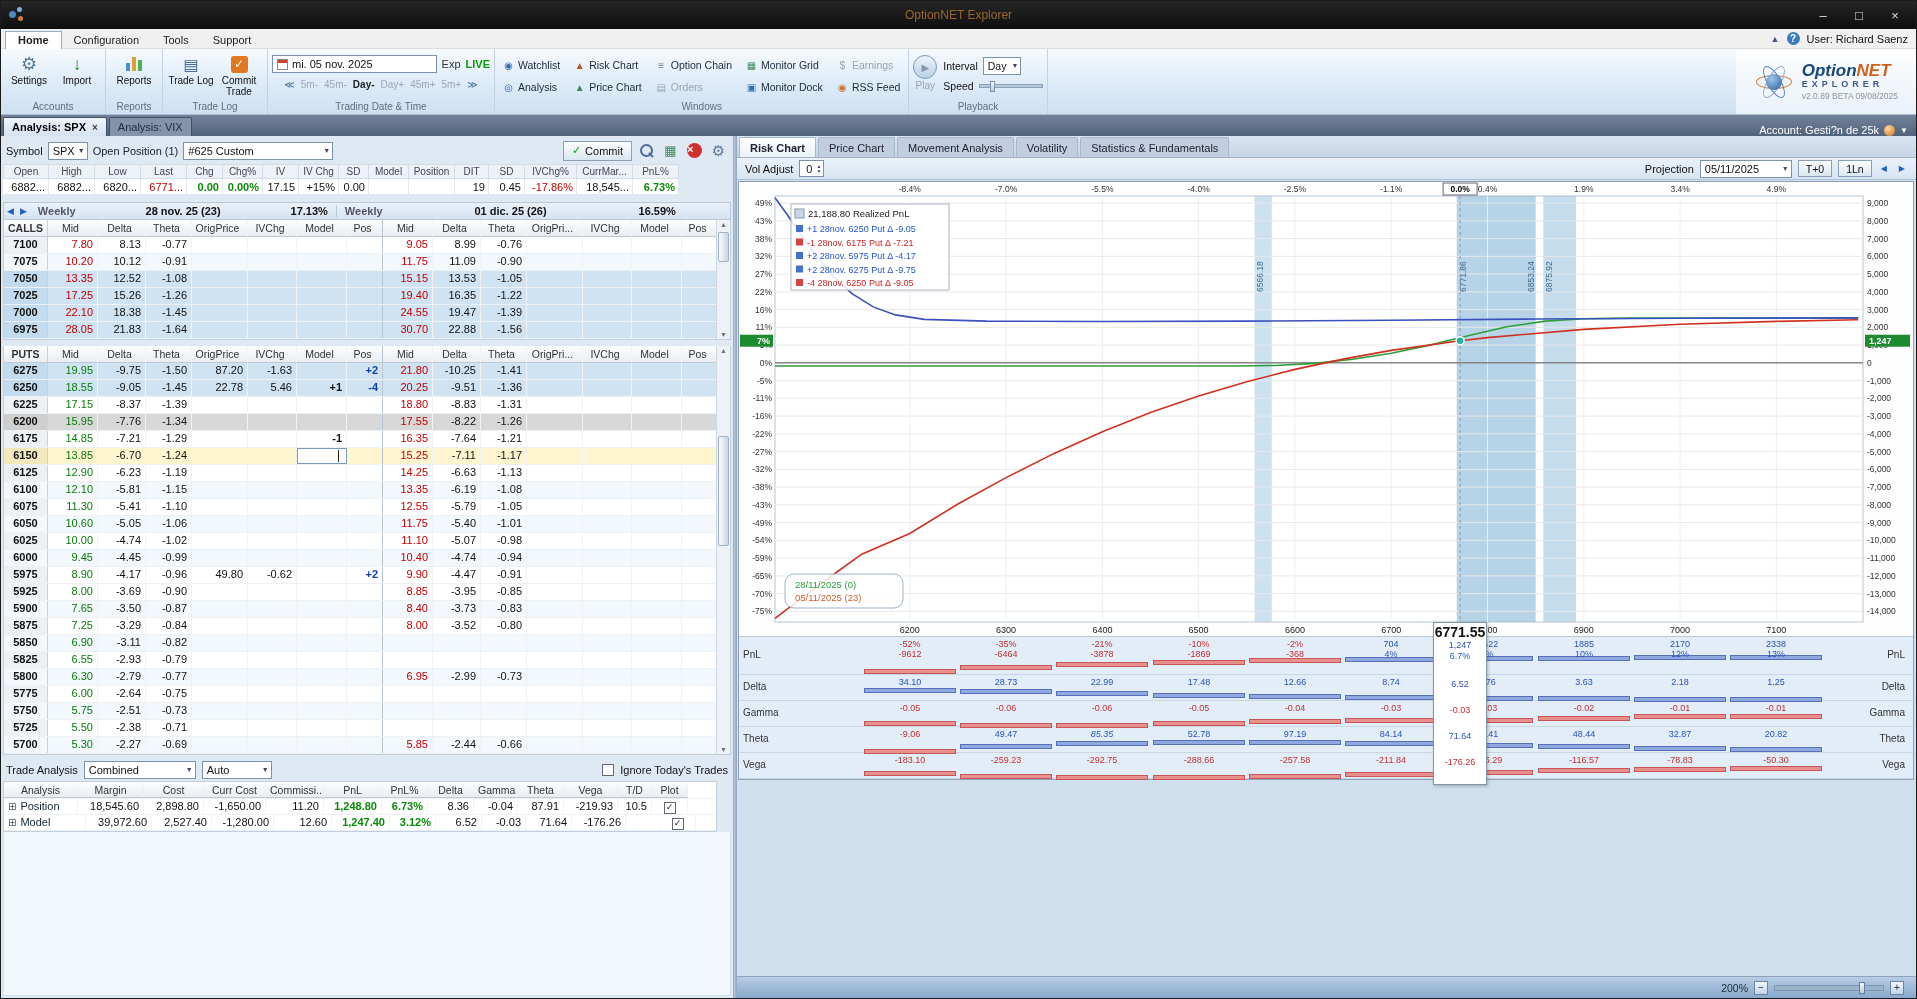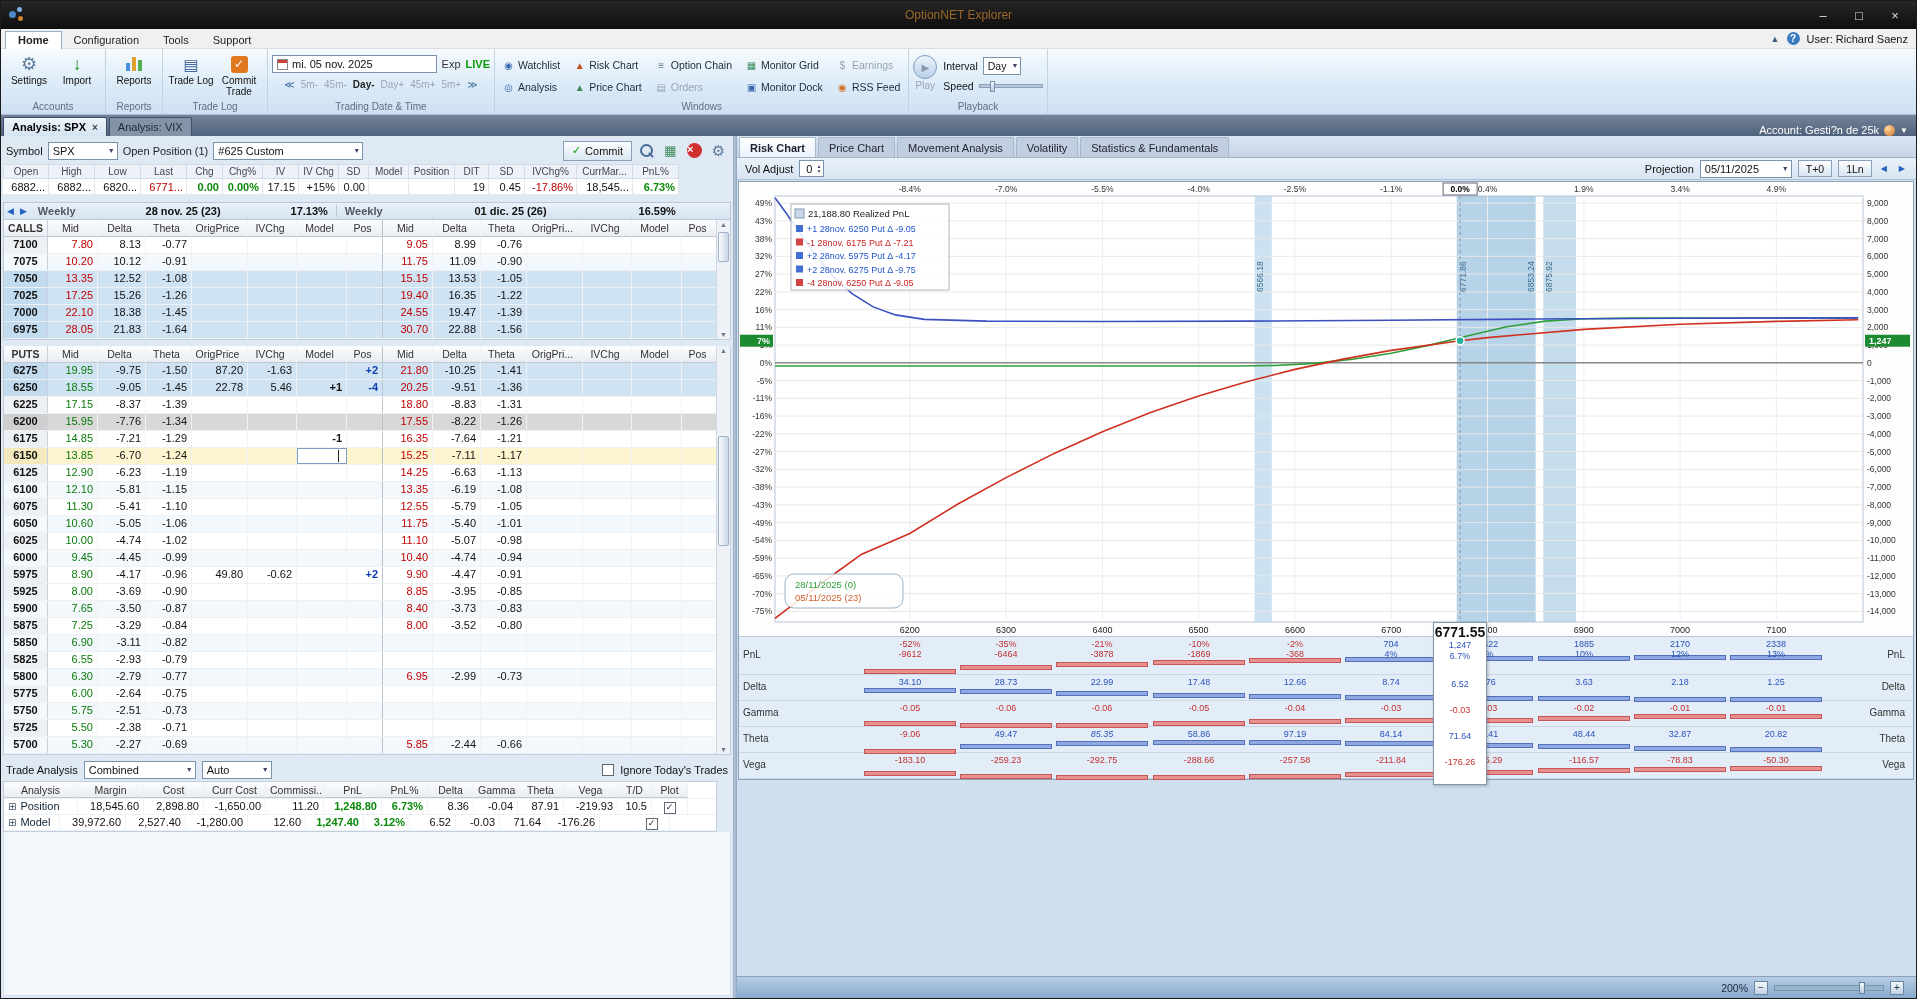--- a/index.html
+++ b/index.html
@@ -83,21 +83,21 @@
   .acct-caret{font-size:8px}
   
   .main{flex:1;display:flex;min-height:0}
   .lpanel{width:733px;flex:none;background:#dfe9f3;border-right:1px solid #9fb0c4;display:flex;flex-direction:column;padding:2px}
   .splitter{width:3px;flex:none;background:linear-gradient(90deg,#b9c9dc,#8fa3bd)}
   .rpanel{flex:1;background:#cfdfee;display:flex;flex-direction:column;min-width:0}
   
   .ltoolbar{height:25px;display:flex;align-items:center;gap:5px;padding:0 3px;flex:none}
   .selbox{position:relative;background:#fff;border:1px solid #7a92ac;height:18px;display:inline-flex;align-items:center;padding:0 14px 0 4px;white-space:nowrap}
   .selbox .caret{position:absolute;right:2px;top:4px;font-size:7px;color:#446}
-  .w54{width:70px}.w150{width:150px}.w88{width:92px}
+  .w54{width:40px}.w150{width:150px}.w88{width:92px}
   .flex1{flex:1}
   .commit-btn{display:inline-flex;align-items:center;gap:4px;border:1px solid #8aa0b8;background:linear-gradient(#fdfefe,#d9e6f2);height:20px;padding:0 8px;font-size:11px}
   .cm-check{color:#0a9a0a;font-weight:bold}
   .tool-ic{width:19px;height:19px;border:1px solid transparent;display:inline-flex;align-items:center;justify-content:center;font-size:13px}
   .mag{position:relative}
   .mag::before{content:"";width:9px;height:9px;border:2px solid #4a6a9a;border-radius:50%;position:absolute;left:2px;top:2px}
   .mag::after{content:"";width:6px;height:2px;background:#4a6a9a;position:absolute;left:10px;top:12px;transform:rotate(45deg)}
   .grid-ic{color:#3a8a5a}
   .x-ic{background:#d03030;color:#fff;border-radius:50%;width:15px;height:15px;font-size:11px;font-weight:bold}
   .gear-ic{color:#5a7a9a;font-size:15px}
@@ -347,20 +347,33 @@
           <div class="pb-row">
             <span>Speed</span>
             <span class="sl-track">
                 <span class="sl-thumb"></span>
               </span>
           </div>
         </div>
       </div>
       <div class="rlabel">Playback</div>
     </div>
+    <div class="logo-block">
+      <div class="atom">
+          <span class="orb"></span>
+          <span class="orb o2"></span>
+          <span class="orb o3"></span>
+          <span class="core"></span>
+        </div>
+      <div>
+        <div class="brand"><span class="b1">Option</span><span class="b2">NET</span></div>
+        <div class="b3">EXPLORER</div>
+        <div class="ver">v2.0.89 BETA 09/08/2025</div>
+      </div>
+    </div>
   </div>
 
   <div class="doctabs">
     <div class="dtab active">
       <span>Analysis: SPX</span>
       <span class="tclose">×</span>
     </div>
     <div class="dtab">
       <span>Analysis: VIX</span>
     </div>
@@ -1064,21 +1077,21 @@
               <div class="acell green" style="width: 58px;">1,248.80</div>
               <div class="acell green" style="width: 46px;">6.73%</div>
               <div class="acell" style="width: 46px;">8.36</div>
               <div class="acell" style="width: 44px;">-0.04</div>
               <div class="acell" style="width: 46px;">87.91</div>
               <div class="acell" style="width: 54px;">-219.93</div>
               <div class="acell" style="width: 34px;">10.5</div>
               <div class="acell plotc" style="width: 36px;"><span class="checkbox">✓</span></div>
             </div>
             <div class="arow">
-              <div class="acell aname" style="width: 56px;"><span class="expand">⊞</span><span>Model</span></div>
+              <div class="acell aname" style="width: 82px;"><span class="expand">⊞</span><span>Model</span></div>
               <div class="acell" style="width: 66px;">39,972.60</div>
               <div class="acell" style="width: 60px;">2,527.40</div>
               <div class="acell" style="width: 62px;">-1,280.00</div>
               <div class="acell" style="width: 58px;">12.60</div>
               <div class="acell green" style="width: 58px;">1,247.40</div>
               <div class="acell green" style="width: 46px;">3.12%</div>
               <div class="acell" style="width: 46px;">6.52</div>
               <div class="acell" style="width: 44px;">-0.03</div>
               <div class="acell" style="width: 46px;">71.64</div>
               <div class="acell" style="width: 54px;">-176.26</div>
@@ -1347,21 +1360,21 @@
             <div class="grow" style="height: 26px;">
               <span class="glabel left">Theta</span>
               <span class="glabel right">Theta</span>
               <span class="gbar nb" style="left: 125px; top: 22px;"></span>
               <span class="gval nt" style="left: 123px; top: 2px;">-9.06</span>
               <span class="gbar pb" style="left: 221px; top: 17px;"></span>
               <span class="gval pt" style="left: 219px; top: 2px;">49.47</span>
               <span class="gbar pb" style="left: 317px; top: 14px;"></span>
               <span class="gval pt" style="left: 315px; top: 2px; font-style: italic;">85.35</span>
               <span class="gbar pb" style="left: 414px; top: 13px;"></span>
-              <span class="gval pt" style="left: 412px; top: 2px;">58.86</span>
+              <span class="gval pt" style="left: 412px; top: 2px;">52.78</span>
               <span class="gbar pb" style="left: 510px; top: 13px;"></span>
               <span class="gval pt" style="left: 508px; top: 2px;">97.19</span>
               <span class="gbar pb" style="left: 606px; top: 14px;"></span>
               <span class="gval pt" style="left: 604px; top: 2px;">84.14</span>
               <span class="gbar pb" style="left: 702px; top: 16px;"></span>
               <span class="gval pt" style="left: 700px; top: 2px;">60.41</span>
               <span class="gbar pb" style="left: 799px; top: 17px;"></span>
               <span class="gval pt" style="left: 797px; top: 2px;">48.44</span>
               <span class="gbar pb" style="left: 895px; top: 19px;"></span>
               <span class="gval pt" style="left: 893px; top: 2px;">32.87</span>

